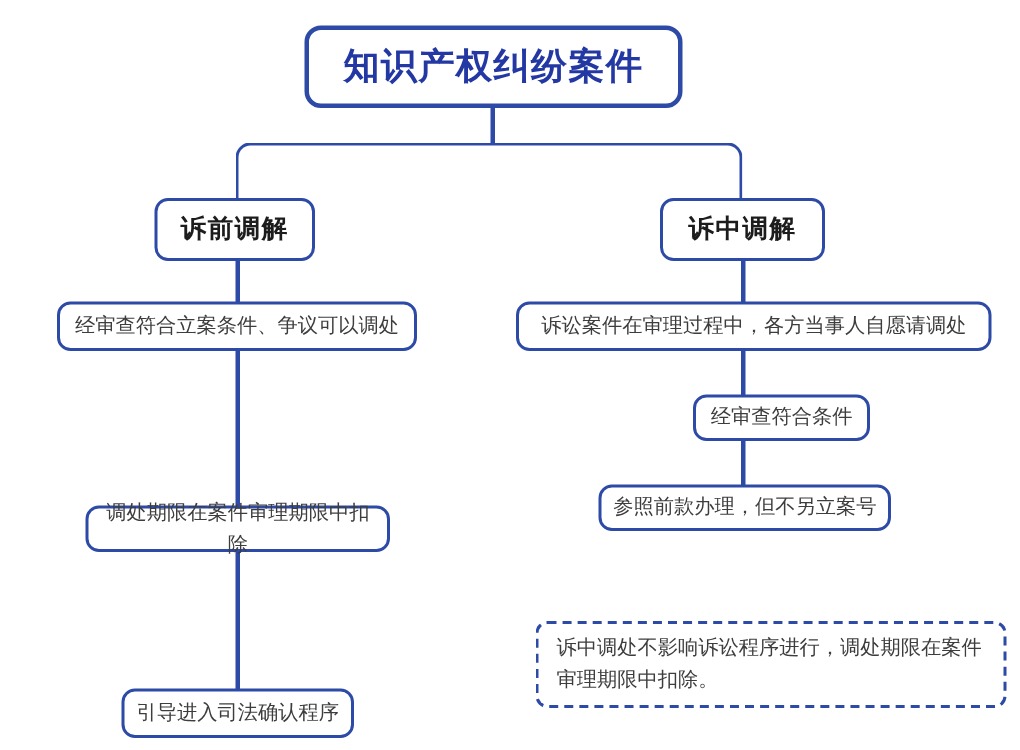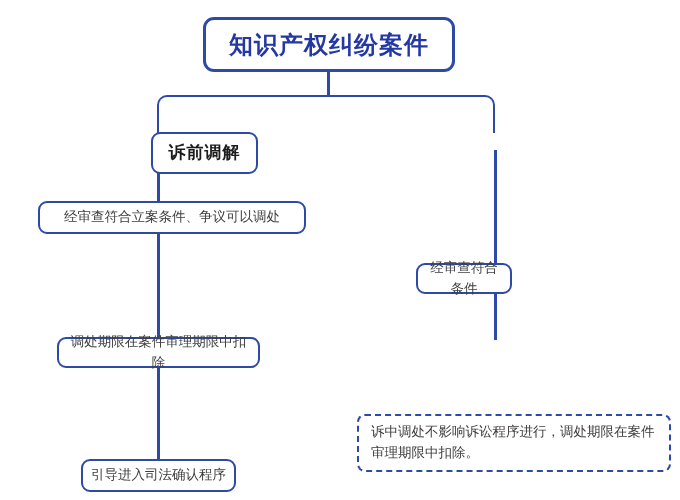--- a/index.html
+++ b/index.html
@@ -38,21 +38,20 @@
     font-weight:bold;
     color:var(--title-text);
     letter-spacing:1px;
   }
   .header-box{
     border-width:2.5px;
     font-size:17px;
     font-weight:bold;
     color:var(--header-text);
     letter-spacing:1px;
-    margin-left:48px;
   }
   .note-box{
     border-style:dashed;
     border-radius:8px;
     justify-content:flex-start;
     text-align:left;
     padding:6px 12px;
     line-height:1.55;
   }
   .line{
@@ -75,22 +74,25 @@
 <div class="canvas">
 
   <div class="line" style="left:327px;top:71px;width:2.5px;height:25px"></div>
   <div class="bracket" style="left:157px;top:95px;width:338px;height:38px"></div>
   <div class="line" style="left:157px;top:150px;width:2.5px;height:326px"></div>
   <div class="line" style="left:494px;top:150px;width:2.5px;height:190px"></div>
 
   <div class="box title-box" style="left:203px;top:17px;width:252px;height:55px">知识产权纠纷案件</div>
 
   <div class="box header-box" style="left:103px;top:132px;width:107px;height:42px">诉前调解</div>
+  <div class="box header-box" style="left:440px;top:132px;width:110px;height:42px">诉中调解</div>
 
-  <div class="box" style="left:38px;top:201px;width:268px;height:33px">经审查符合立案条件、争议可以调处</div>
+  <div class="box" style="left:38px;top:201px;width:240px;height:33px">经审查符合立案条件、争议可以调处</div>
   <div class="box" style="left:57px;top:337px;width:203px;height:31px">调处期限在案件审理期限中扣除</div>
   <div class="box" style="left:81px;top:459px;width:155px;height:33px">引导进入司法确认程序</div>
 
-  <div class="box" style="left:416px;top:263px;width:96px;height:31px">经审查符合条件</div>
+  <div class="box" style="left:344px;top:201px;width:317px;height:33px">诉讼案件在审理过程中，各方当事人自愿请调处</div>
+  <div class="box" style="left:462px;top:263px;width:118px;height:31px">经审查符合条件</div>
+  <div class="box" style="left:399px;top:323px;width:195px;height:31px">参照前款办理，但不另立案号</div>
 
   <div class="box note-box" style="left:357px;top:414px;width:314px;height:58px">诉中调处不影响诉讼程序进行，调处期限在案件审理期限中扣除。</div>
 
 </div>
 
 </body></html>

